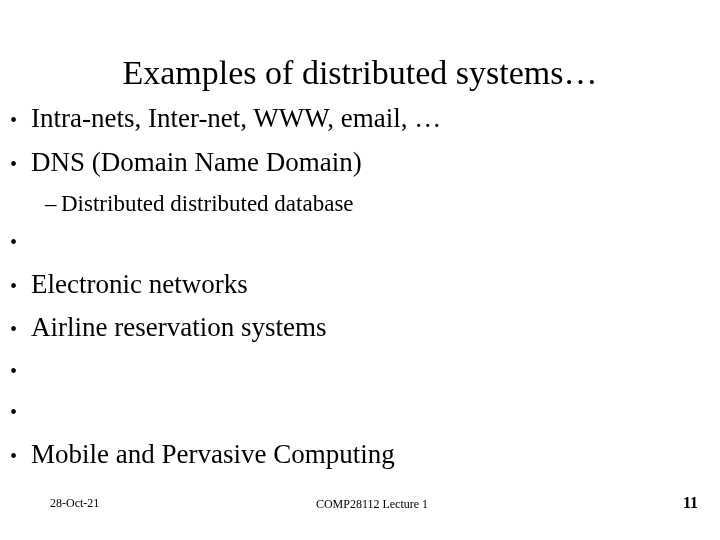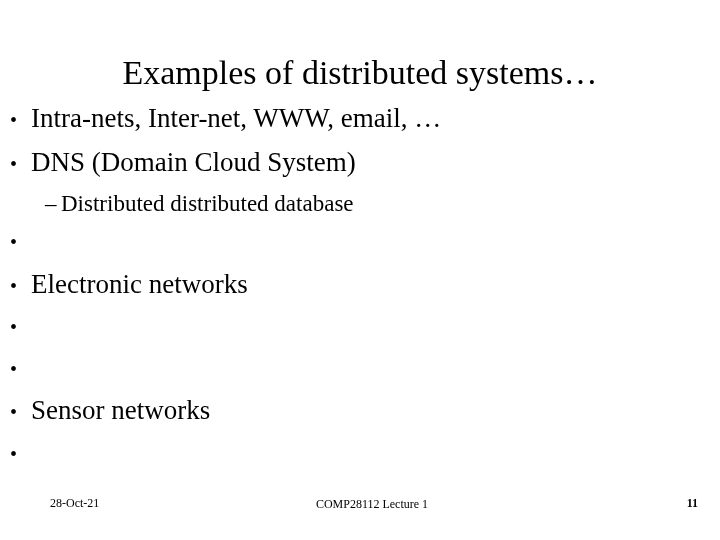--- a/index.html
+++ b/index.html
@@ -100,21 +100,21 @@
     width: 720px;
     text-align: center;
     font-size: 12px;
     line-height: 18px;
     white-space: nowrap;
   }
   .footer-pagenum {
     position: absolute;
     right: 22px;
     top: 0;
-    font-size: 12px;
+    font-size: 16px;
     line-height: 18px;
     white-space: nowrap;
     font-weight: bold;
   }
 </style>
 </head>
 <body>
 
 <div class="slide">
 
@@ -122,52 +122,53 @@
 
   <div class="body-list">
 
     <div class="bullet-row level1">
       <span class="marker">•</span>
       <span class="btext">Intra-nets, Inter-net, WWW, email, …</span>
     </div>
 
     <div class="bullet-row level1">
       <span class="marker">•</span>
-      <span class="btext">DNS (Domain Cloud System)</span>
+      <span class="btext">DNS (Domain Name Domain)</span>
     </div>
 
     <div class="bullet-row level2">
       <span class="marker">–</span>
       <span class="btext">Distributed distributed database</span>
     </div>
 
     <div class="bullet-row level1">
       <span class="marker">•</span>
     </div>
 
     <div class="bullet-row level1">
       <span class="marker">•</span>
       <span class="btext">Electronic networks</span>
     </div>
 
     <div class="bullet-row level1">
       <span class="marker">•</span>
+      <span class="btext">Airline reservation systems</span>
     </div>
 
     <div class="bullet-row level1">
       <span class="marker">•</span>
     </div>
 
     <div class="bullet-row level1">
       <span class="marker">•</span>
-      <span class="btext">Sensor networks</span>
     </div>
 
     <div class="bullet-row level1">
       <span class="marker">•</span>
+      <span class="btext">Mobile and Pervasive Computing</span>
     </div>
 
   </div>
 
   <div class="footer">
     <div class="footer-date">28-Oct-21</div>
     <div class="footer-center">COMP28112 Lecture 1</div>
     <div class="footer-pagenum">11</div>
   </div>
 

